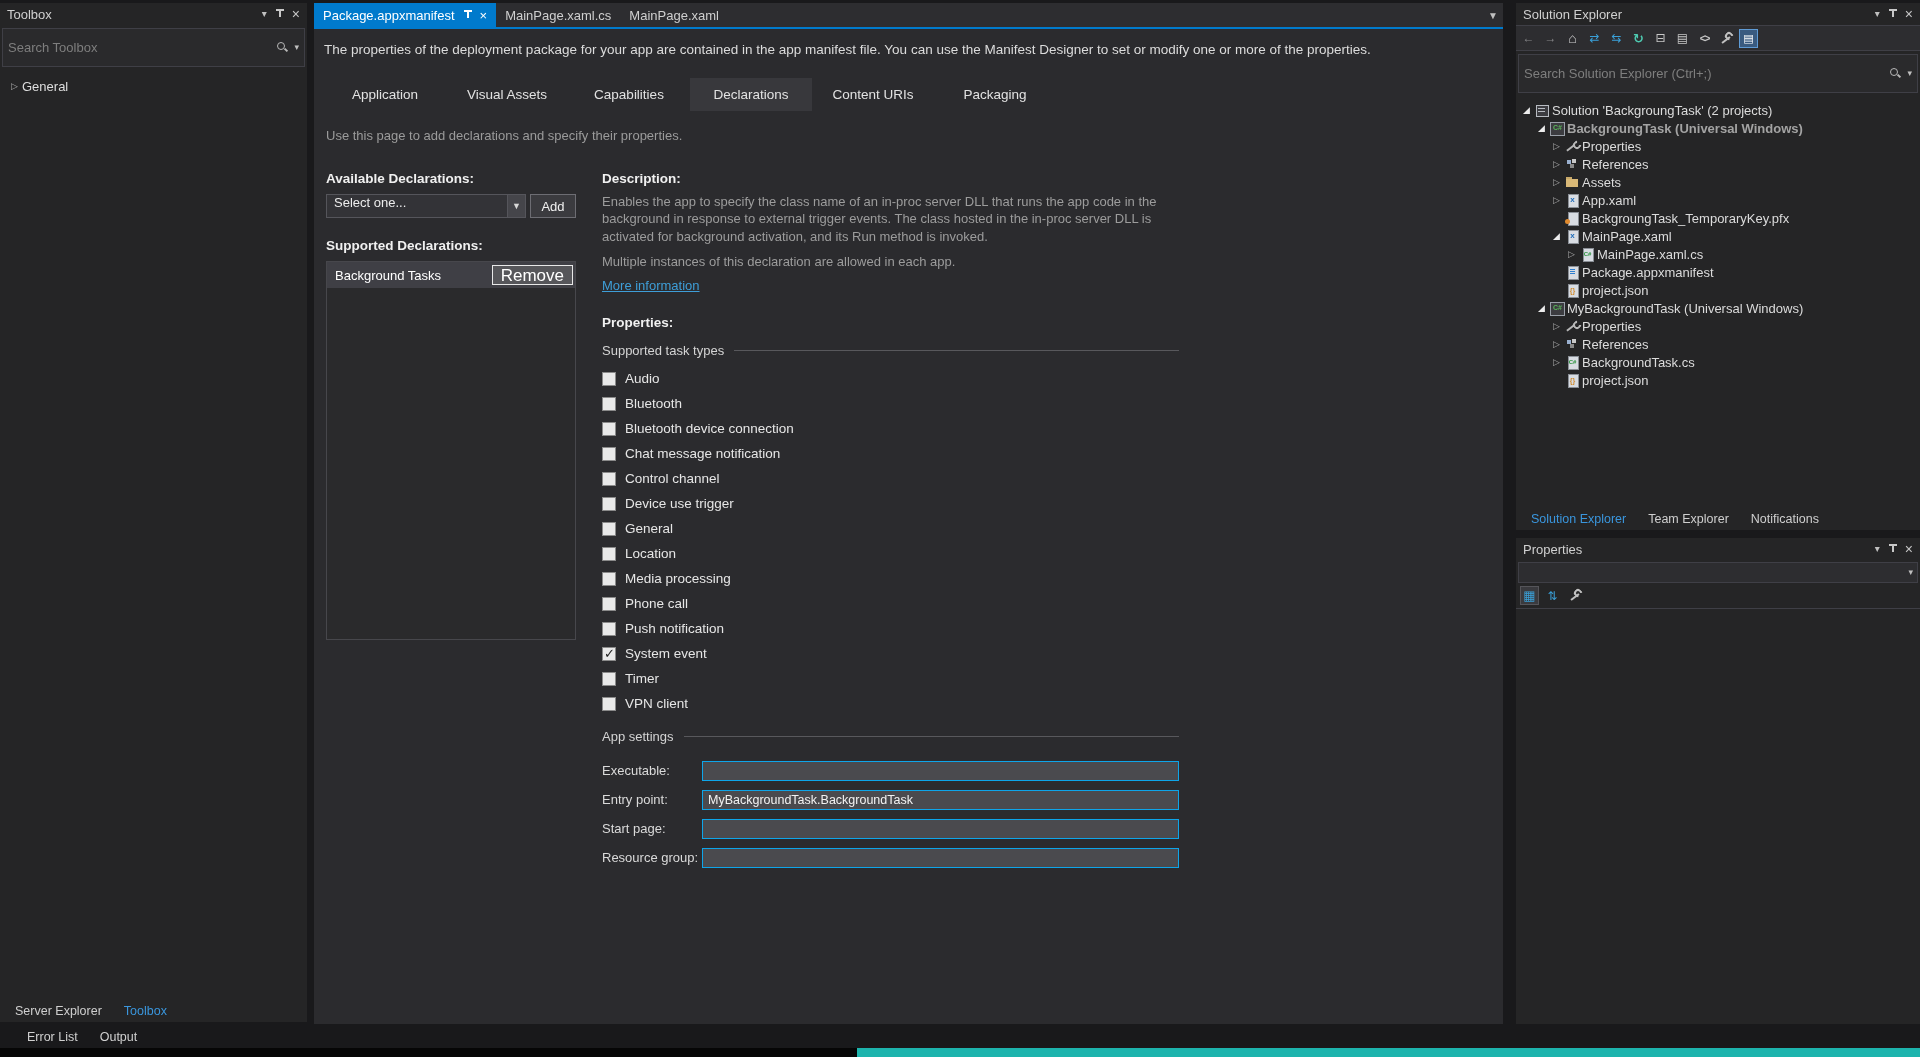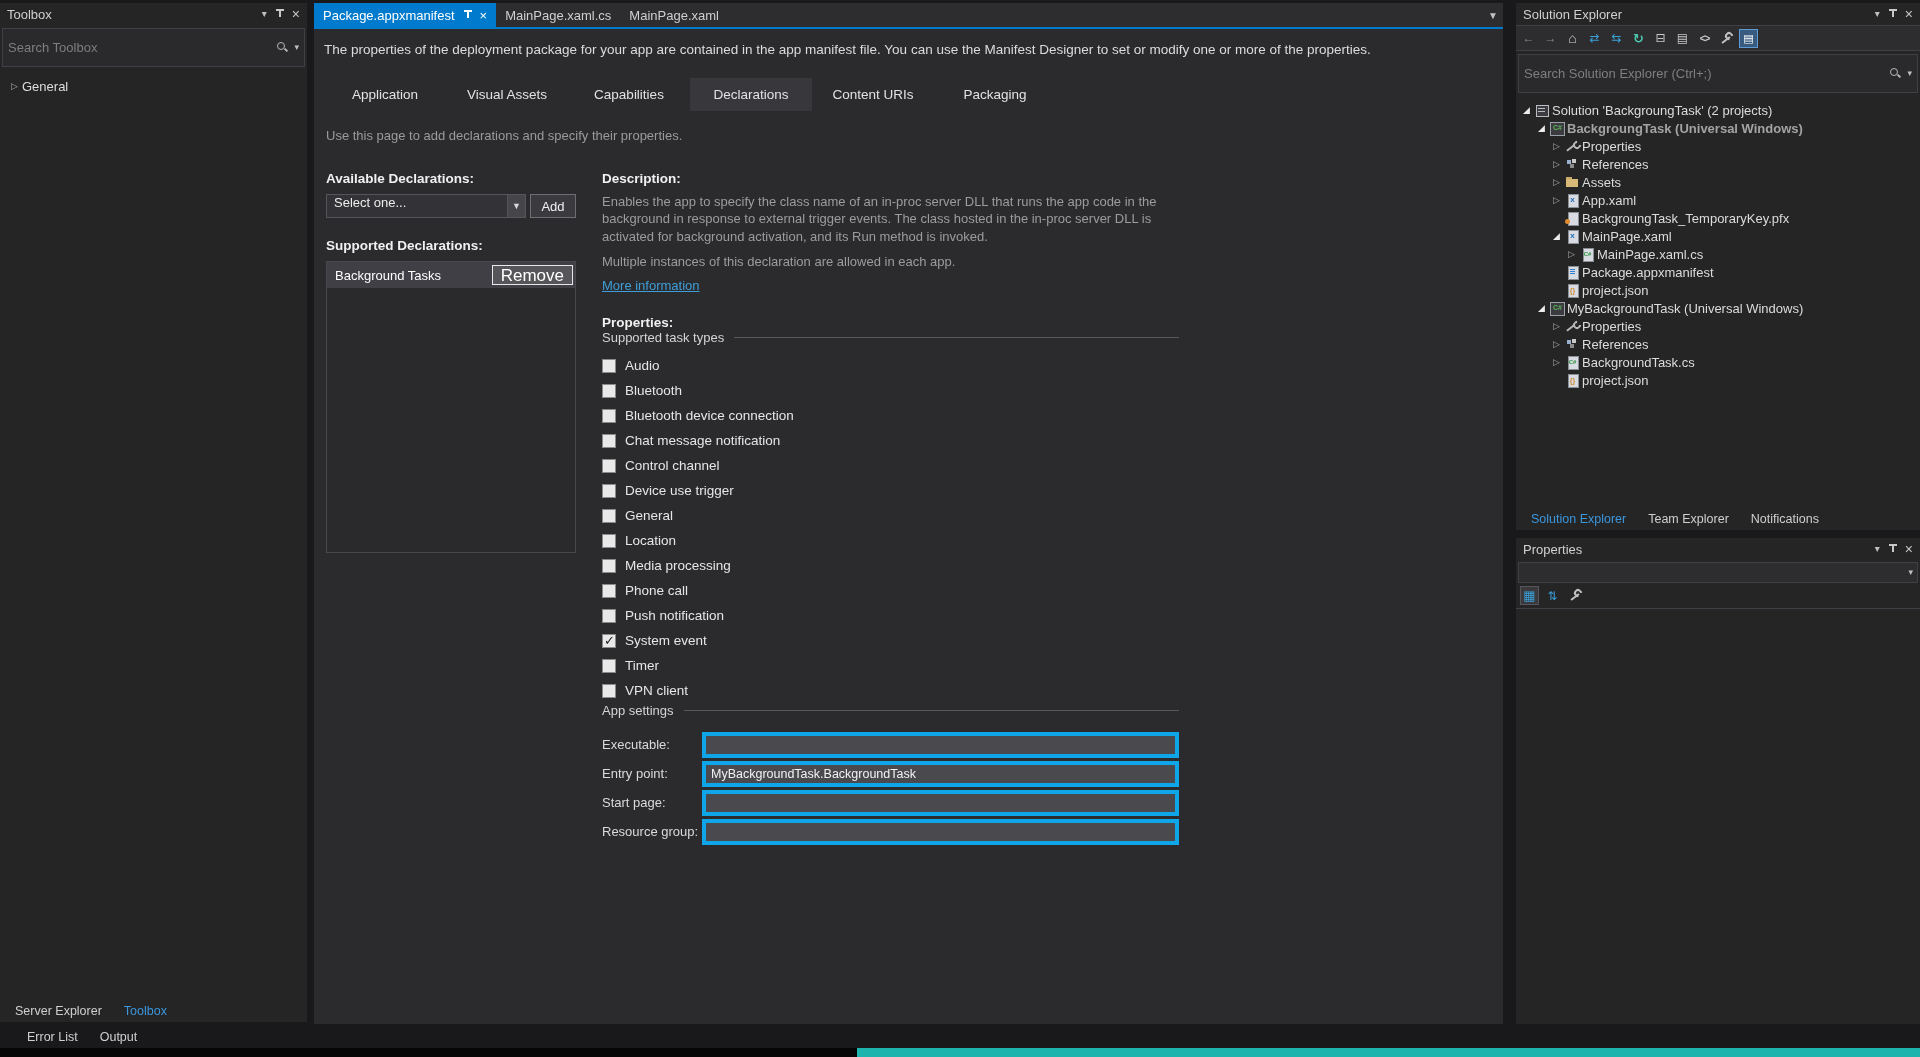--- a/index.html
+++ b/index.html
@@ -53,39 +53,39 @@
   .dz-content{display:flex;margin:28px 0 0 12px}
   .leftcol{width:250px;flex:none}
   .rightcol{margin-left:26px;width:577px}
   .h-bold{font-weight:bold;color:#f0f0f0;font-size:13.5px}
   .decl-row{display:flex;margin-top:8px;align-items:center}
   .select{width:200px;height:24px;background:#333337;border:1px solid#55555b;display:flex;align-items:flex-start}
   .sel-text{flex:1;padding-left:7px;color:#ededed;font-size:13px}
   .sel-btn{width:18px;height:100%;background:#45454a;border-left:1px solid #55555b;display:flex;align-items:center;justify-content:center;color:#d8d8d8;font-size:9px}
   .add-btn{margin-left:4px;width:46px;height:24px;background:#3b3b3f;border:1px solid #6d6d73;color:#f0f0f0;font-size:13px;font-family:inherit}
   .supported-label{margin-top:20px}
-  .listbox{margin-top:8px;width:250px;height:292px;background:#2a2a2c;border:1px solid #47474c}
+  .listbox{margin-top:8px;width:250px;height:379px;background:#2a2a2c;border:1px solid #47474c}
   .list-row{height:26px;display:flex;align-items:center;justify-content:space-between;padding-left:8px}
   .list-row[data-selected]{background:#3f3f45;color:#fff}
   .remove-btn{height:20px;margin-right:2px;padding:0 8px;background:#56565a;border:1px solid #e8e8e8;color:#fff;font-size:17px;font-family:inherit}
   .desc-text{margin-top:7px;color:#9c9c9c;line-height:1.34;font-size:13px}
   .desc-note{margin-top:9px;color:#9c9c9c;font-size:13px}
   .link{margin-top:9px;display:inline-block;color:#3e9ed8;text-decoration:underline;font-size:13px}
   .props-heading{margin-top:22px}
-  .group-row{display:flex;align-items:center;}
+  .group-row{display:flex;align-items:center;margin-top:13px}
   .group-row .gline{flex:1;height:1px;background:#58585c;margin-left:10px}
   .cb-list{margin-top:8px}
   .cb-row{height:25px;display:flex;align-items:center;gap:9px}
   .cb{width:14px;height:14px;background:#e9e9e9;border:1px solid #8a8a8a;position:relative;flex:0 0 14px}
   .cb[data-checked]::before{content:"✓";position:absolute;left:1px;top:-2px;font-size:13px;font-weight:bold;color:#1e1e1e}
   .cb-label{color:#e6e6e6;font-size:13.5px}
   .fields{margin-top:12px}
   .field-row{display:flex;align-items:center;height:29px}
   .field-label{width:100px;flex:none;color:#dadada;font-size:13px}
-  .field-input{flex:1;height:19px;background:#4a4a4e;border:4px solid #0ea5e9;color:#f2f2f2;font-size:12.5px;padding:9px 5px;font-family:inherit;outline:none}
+  .field-input{flex:1;height:19px;background:#4a4a4e;border:1px solid #0ea5e9;color:#f2f2f2;font-size:12.5px;padding:9px 5px;font-family:inherit;outline:none}
 
   
   #solution{left:1516px;top:3px;width:404px;height:527px;display:flex;flex-direction:column}
   .se-toolbar{height:26px;display:flex;align-items:center;gap:3px;padding:0 3px;background:#2d2d30;border-top:1px solid #3f3f46;border-bottom:1px solid #3f3f46}
   .tbi{width:19px;height:19px;display:flex;align-items:center;justify-content:center;font-size:12px;position:relative}
   .tbi[data-icon="back-icon"]::before{content:"←";color:#87878a}
   .tbi[data-icon="forward-icon"]::before{content:"→";color:#87878a}
   .tbi[data-icon="home-icon"]::before{content:"⌂";color:#cfcfcf;font-size:14px}
   .tbi[data-icon="switch-views-icon"]::before{content:"⇄";color:#3aa0d8}
   .tbi[data-icon="sync-active-document-icon"]::before{content:"⇆";color:#3aa0d8}

